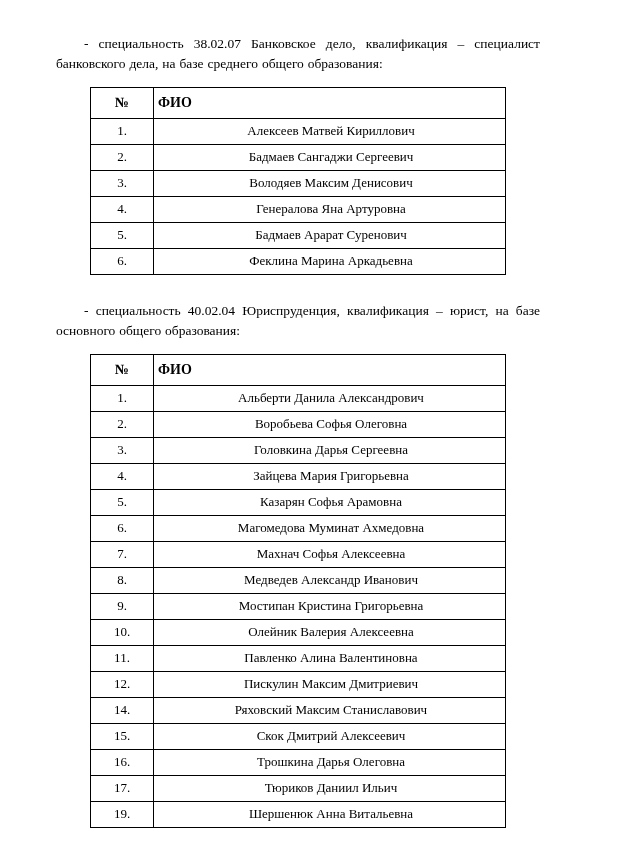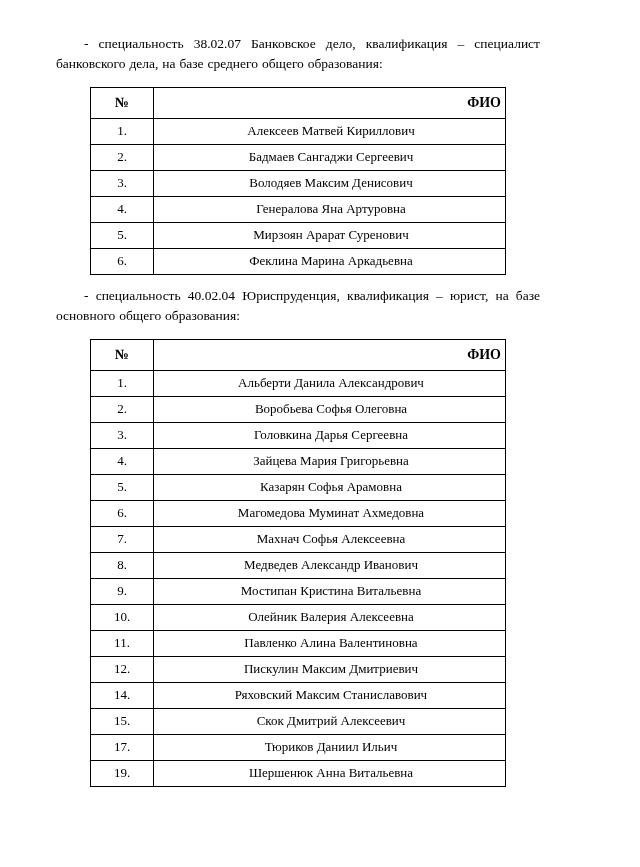--- a/index.html
+++ b/index.html
@@ -23,42 +23,42 @@
   }
   .para {
     font-size: 13.5px;
     line-height: 1.45;
     text-align: justify;
     text-indent: 28px;
     margin: 0 0 14px 0;
     word-spacing: 0.5px;
   }
   .para.second {
-    margin-top: 11px;
+    margin-top: 26px;
   }
   table.names {
     border-collapse: collapse;
     margin: 0 auto 0 auto;
     width: 416px;
     table-layout: fixed;
   }
   table.names td, table.names th {
     border: 1px solid #000000;
     font-size: 13px;
     line-height: 1.15;
     padding: 2px 4px;
     vertical-align: middle;
   }
   table.names th.num, table.names td.num {
     width: 54px;
     text-align: center;
   }
   table.names th {
     font-weight: bold;
-    text-align: right;
+    text-align: left;
     height: 26px;
     font-size: 14px;
   }
   table.names td {
     height: 21px;
   }
   table.names td.name {
     text-align: center;
     padding-left: 7px;
   }
@@ -93,21 +93,21 @@
         <tr>
           <td class="num">3.</td>
           <td class="name">Володяев Максим Денисович</td>
         </tr>
         <tr>
           <td class="num">4.</td>
           <td class="name">Генералова Яна Артуровна</td>
         </tr>
         <tr>
           <td class="num">5.</td>
-          <td class="name">Мирзоян Арарат Суренович</td>
+          <td class="name">Бадмаев Арарат Суренович</td>
         </tr>
         <tr>
           <td class="num">6.</td>
           <td class="name">Феклина Марина Аркадьевна</td>
         </tr>
       </tbody>
     </table>
   </div>
 
   <p class="para second">- специальность 40.02.04 Юриспруденция, квалификация – юрист, на базе основного общего образования:</p>
@@ -148,21 +148,21 @@
         <tr>
           <td class="num">7.</td>
           <td class="name">Махнач Софья Алексеевна</td>
         </tr>
         <tr>
           <td class="num">8.</td>
           <td class="name">Медведев Александр Иванович</td>
         </tr>
         <tr>
           <td class="num">9.</td>
-          <td class="name">Мостипан Кристина Витальевна</td>
+          <td class="name">Мостипан Кристина Григорьевна</td>
         </tr>
         <tr>
           <td class="num">10.</td>
           <td class="name">Олейник Валерия Алексеевна</td>
         </tr>
         <tr>
           <td class="num">11.</td>
           <td class="name">Павленко Алина Валентиновна</td>
         </tr>
         <tr>
@@ -171,20 +171,24 @@
         </tr>
         <tr>
           <td class="num">14.</td>
           <td class="name">Ряховский Максим Станиславович</td>
         </tr>
         <tr>
           <td class="num">15.</td>
           <td class="name">Скок Дмитрий Алексеевич</td>
         </tr>
         <tr>
+          <td class="num">16.</td>
+          <td class="name">Трошкина Дарья Олеговна</td>
+        </tr>
+        <tr>
           <td class="num">17.</td>
           <td class="name">Тюриков Даниил Ильич</td>
         </tr>
         <tr>
           <td class="num">19.</td>
           <td class="name">Шершенюк Анна Витальевна</td>
         </tr>
       </tbody>
     </table>
   </div>

